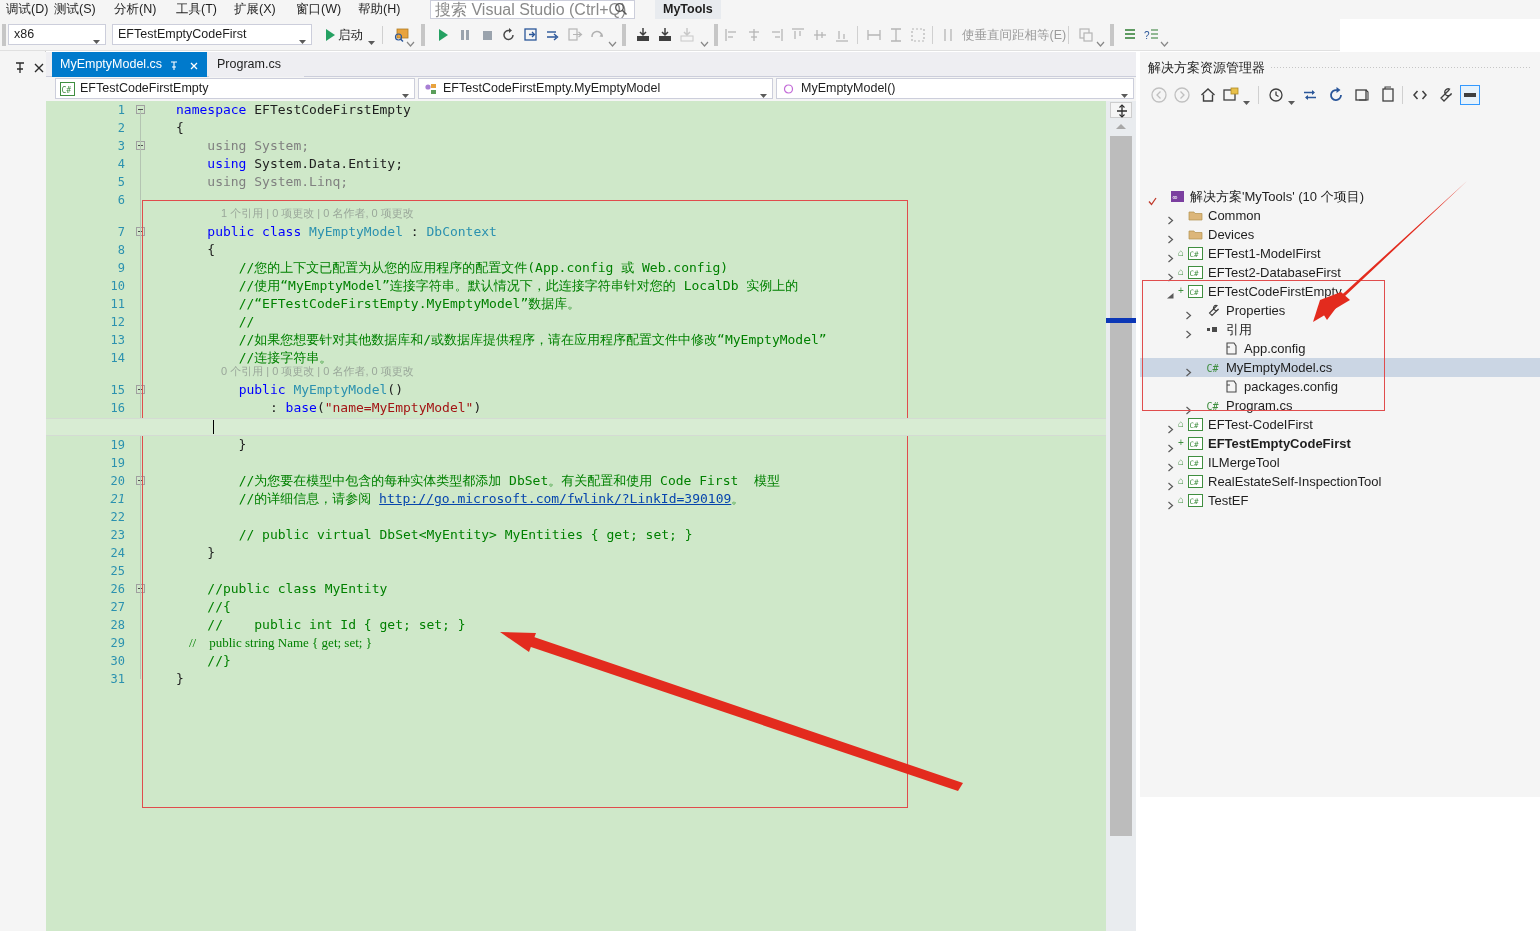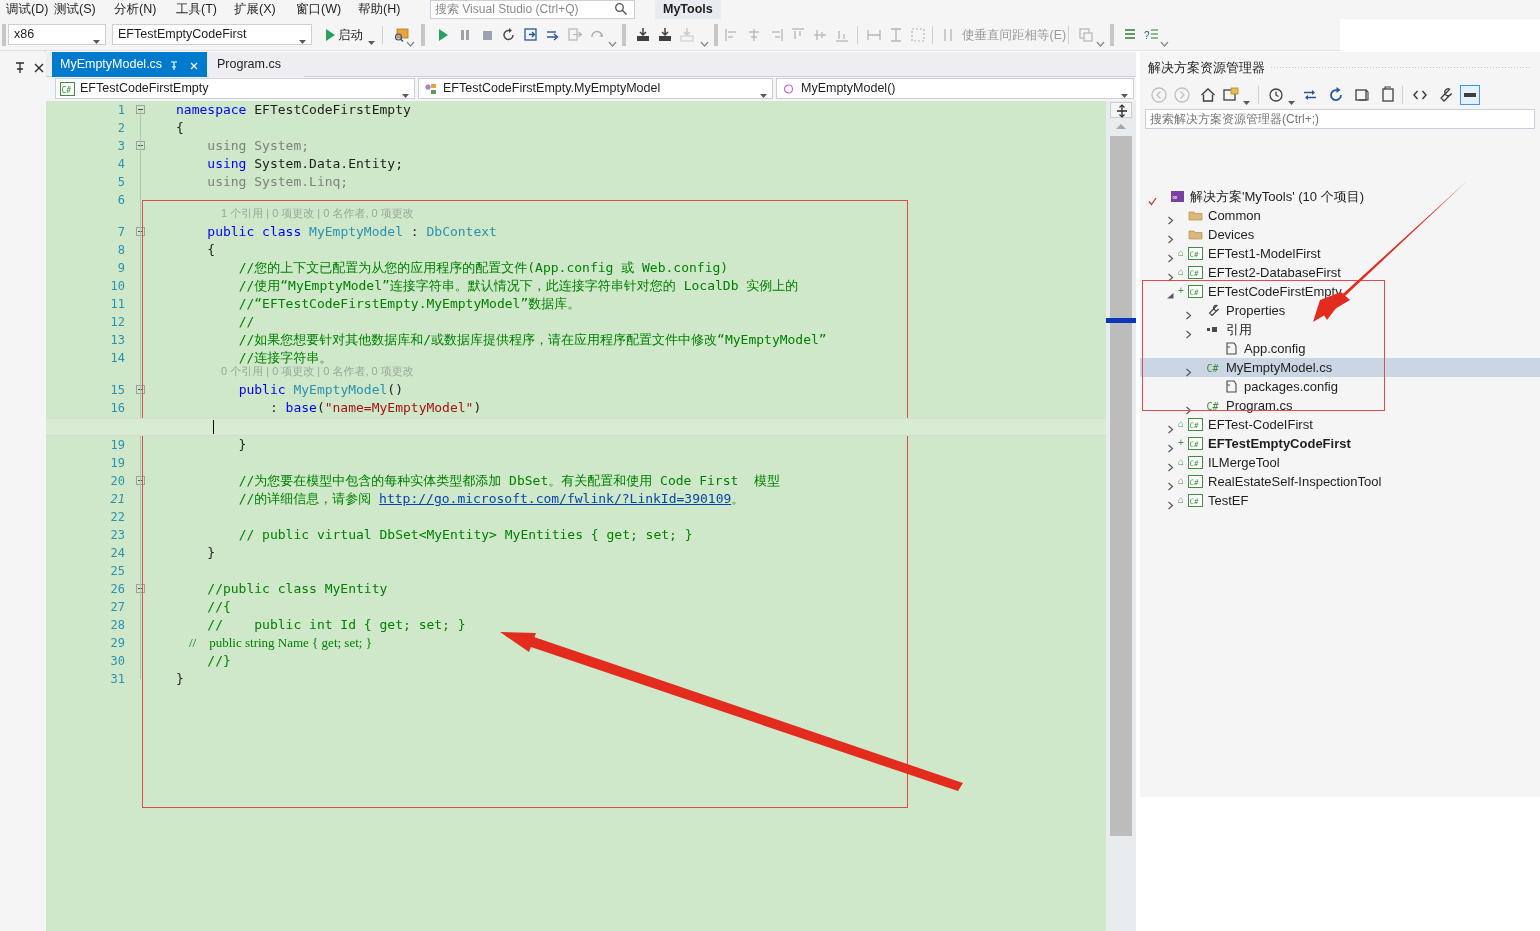--- a/index.html
+++ b/index.html
@@ -19,21 +19,21 @@
 
   
   .vs { position: absolute; left: 0; top: 0; width: 1540px; height: 931px; z-index: 2; }
 
   
   .menubar { position: absolute; left: 0; top: 0; width: 1540px; height: 19px;
     background: #f5f5f5; }
   .menubar .mi { position: absolute; top: 0; height: 19px; line-height: 19px;
     font-size: 12.5px; color: #1e1e1e; white-space: nowrap; padding: 0 6px; }
   .searchbox { position: absolute; left: 430px; top: 0px; width: 205px; height: 19px;
-    background: #ffffff; border: 1px solid #cccedb; font-size: 12px; color: #8a8a8a;
+    background: #ffffff; border: 1px solid #cccedb; font-size: 16px; color: #8a8a8a;
     line-height: 17px; padding-left: 4px; }
   .search-glass { position: absolute; left: 614px; top: 2px; width: 14px; height: 14px; }
   .mytools-lbl { position: absolute; left: 655px; top: 0; height: 19px; line-height: 19px;
     padding: 0 8px; font-size: 12.5px; font-weight: bold; color: #1e1e1e;
     background: #e8ebef; }
 
   
   .toolbar { position: absolute; left: 0; top: 19px; width: 1340px; height: 32px;
     background: #f5f5f5; border-bottom: 1px solid #e0e0e0; }
   .combo { position: absolute; top: 5px; height: 21px; background: #ffffff;
@@ -687,21 +687,20 @@
               <path d="M13.5 4 A3.5 3.5 0 1 0 15.5 8.5 L8 16 L5 13 L12.5 5.5 Z" fill="none" stroke="#3f3f3f" stroke-width="1.3"></path>
             </svg>
         </div>
         <div class="sltbtn sel" style="left:320px;">
           <svg width="18" height="18" viewBox="0 0 18 18">
               <rect x="3" y="7" width="12" height="4" fill="#3f3f3f"></rect>
             </svg>
         </div>
       </div>
 
-      <div class="sln-search">搜索解决方案资源管理器(Ctrl+;)</div>
       <div class="tree" id="sln-tree">
           <div class="trow" style="top: 52px;">
             <span class="texp" style="left: 8px;"><svg width="9" height="9" viewBox="0 0 9 9">
                 <path d="M1 4.5 L3.5 7.5 L8 1" fill="none" stroke="#c0392b" stroke-width="1.3"></path>
               </svg></span>
             <span class="ticon" style="left: 30px;"><svg width="15" height="15" viewBox="0 0 15 15">
                 <rect x="1" y="2" width="13" height="11" fill="#7b3fa0"></rect>
                 <text x="2.5" y="11" font-size="8" fill="#fff" font-family="monospace">∞</text>
               </svg></span>
             <span class="tlabel" style="left: 50px;">解决方案'MyTools' (10 个项目)</span>

